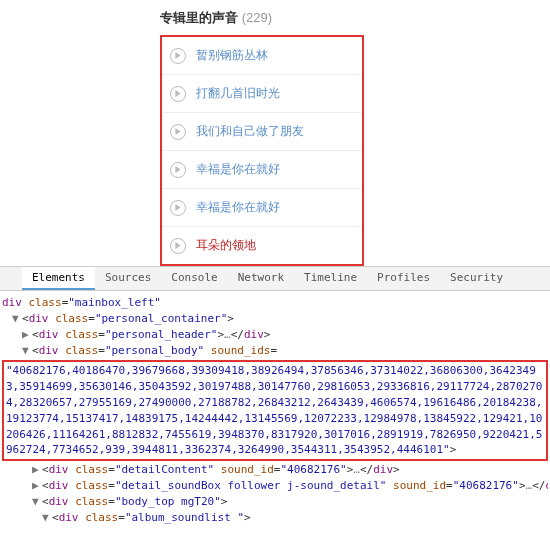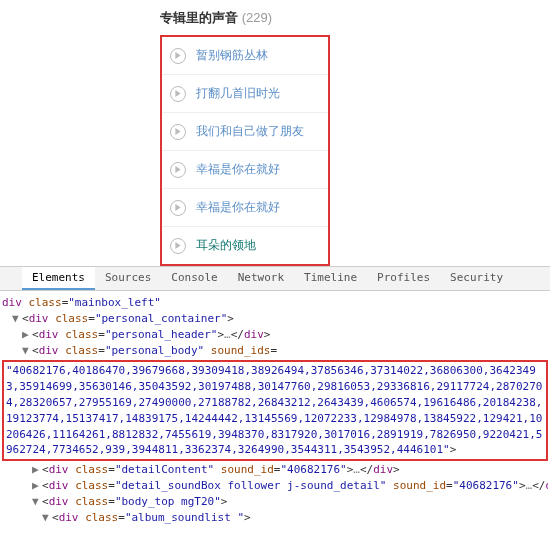--- a/index.html
+++ b/index.html
@@ -2,21 +2,21 @@
 <html><head>
 <meta charset="utf-8">
 <style>
   * { margin: 0; padding: 0; box-sizing: border-box; }
   body { font-family: "Microsoft YaHei", Arial, sans-serif; font-size: 12px; color: #333; background: #fff; width: 550px; }
   
   .top-panel { background: #fff; padding: 5px 0 0 0; }
   .section-header { padding: 4px 0 8px 160px; font-size: 13px; font-weight: bold; color: #333; }
   .section-header .count { color: #999; font-weight: normal; }
   
-  .sound-list-box { border: 2px solid #d33; margin: 0 0 0 160px; width: 170px; }
+  .sound-list-box { border: 2px solid #d33; margin: 0 0 0 160px; width: 204px; }
   .sound-list { list-style: none; }
   .sound-list li { display: flex; align-items: center; border-bottom: 1px solid #eee; padding: 10px 8px; cursor: pointer; }
   .sound-list li:last-child { border-bottom: none; }
   .play-icon { width: 16px; height: 16px; border: 1px solid #bbb; border-radius: 50%; display: flex; align-items: center; justify-content: center; margin-right: 10px; flex-shrink: 0; }
   .play-icon svg { fill: #bbb; }
   .sound-title { color: #5a8ec7; font-size: 12px; white-space: nowrap; overflow: hidden; }
   .partial-row { padding: 6px 8px 2px 8px; }
   
   .devtools { background: #fff; border-top: 1px solid #ccc; font-family: Menlo, Consolas, monospace; font-size: 11px; }
   .dt-tabs { display: flex; border-bottom: 1px solid #ccc; background: #f3f3f3; }
@@ -88,21 +88,21 @@
             </svg>
           </span>
         <span class="sound-title">幸福是你在就好</span>
       </li>
       <li class="partial-row">
         <span class="play-icon">
             <svg width="6" height="7" viewBox="0 0 6 8">
               <path d="M0 0 L6 4 L0 8 Z"></path>
             </svg>
           </span>
-        <span class="sound-title" style="color:#0f766e">耳朵的领地</span>
+        <span class="sound-title" style="color:#b91c1c">耳朵的领地</span>
       </li>
     </ul>
   </div>
 </div>
 
 <div class="devtools">
   <div class="dt-tabs">
     <div class="dt-tab active">Elements</div>
     <div class="dt-tab">Sources</div>
     <div class="dt-tab">Console</div>

